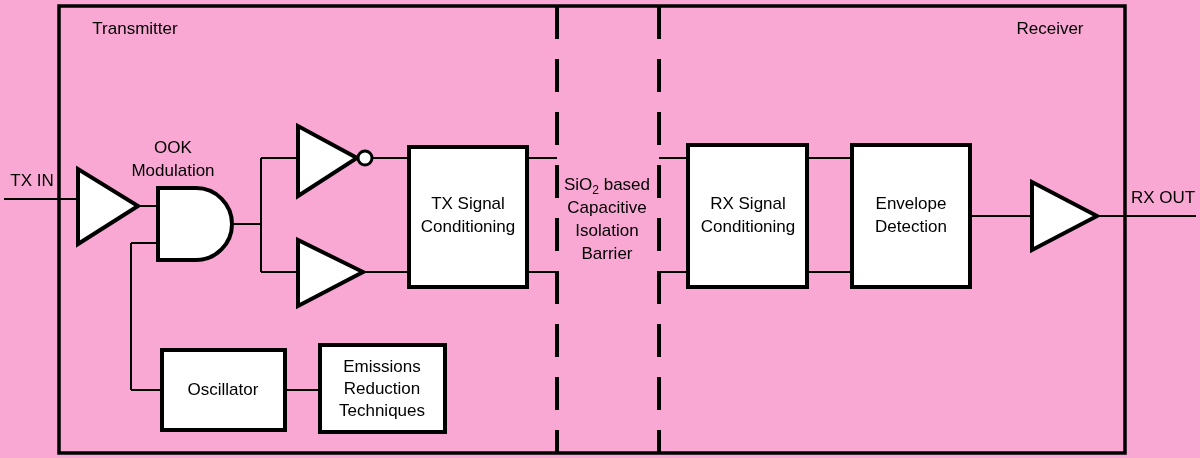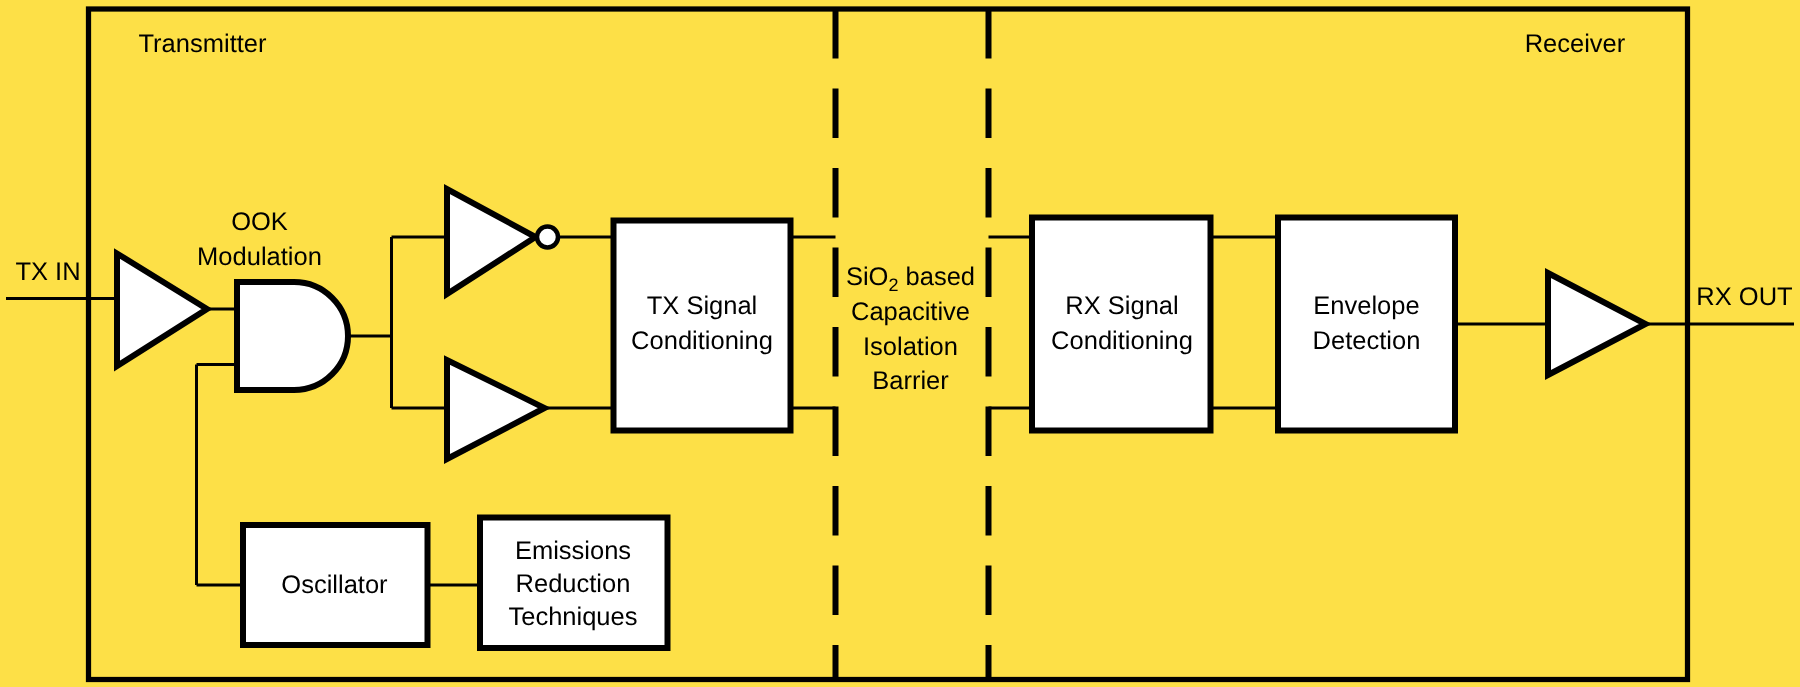--- a/index.html
+++ b/index.html
@@ -7,21 +7,21 @@
     padding: 0;
     background: #ffffff;
   }
   body {
     font-family: "Liberation Sans", sans-serif;
   }
   #diagram-root {
     position: relative;
     width: 1200px;
     height: 458px;
-    background: #fde047;
+    background: #f9a8d4;
     overflow: hidden;
   }
   #diagram-svg {
     position: absolute;
     left: 0;
     top: 0;
     width: 1200px;
     height: 458px;
   }
   .blk-label,

